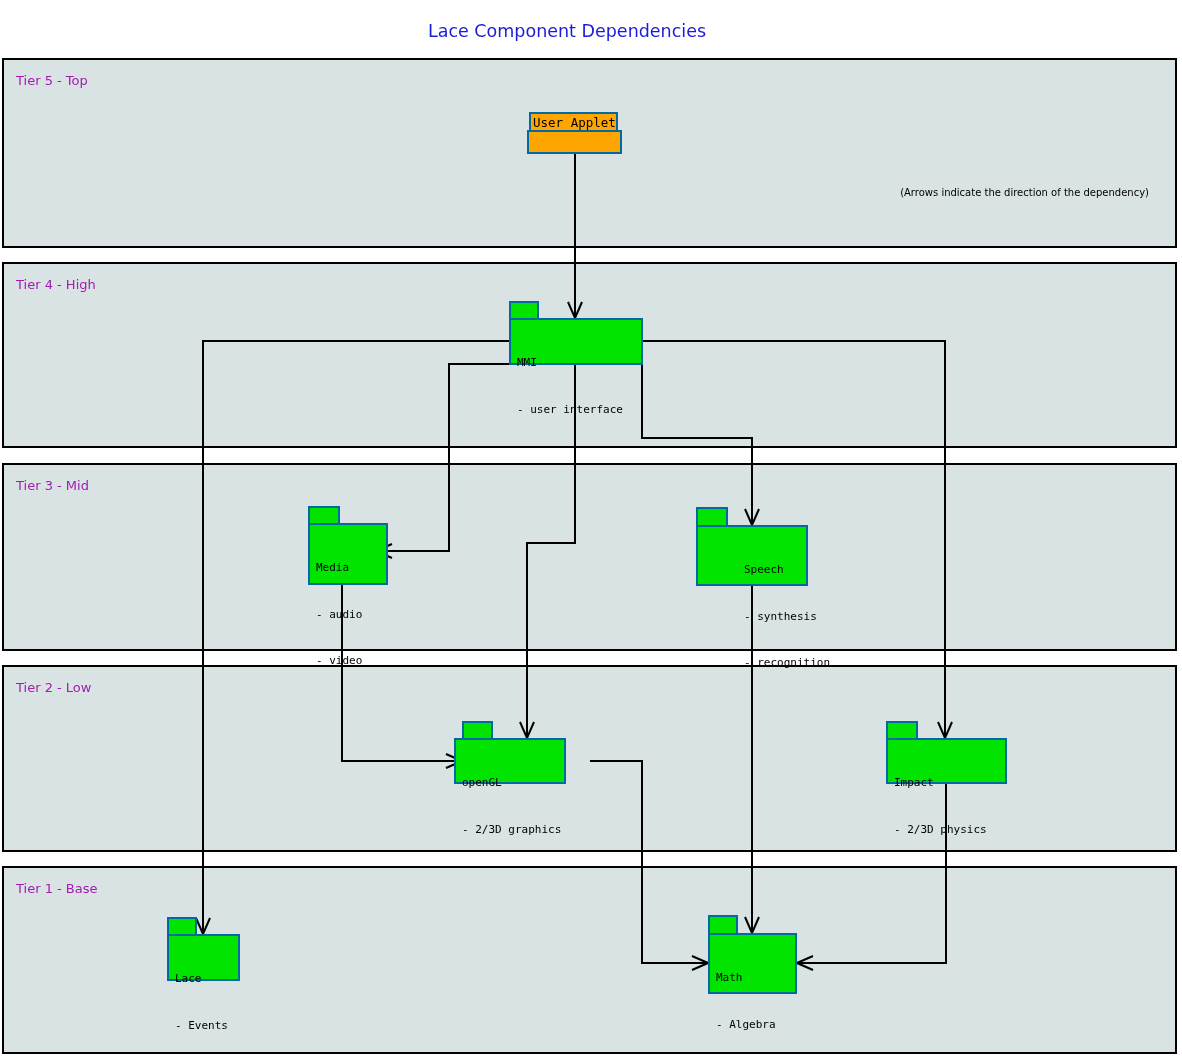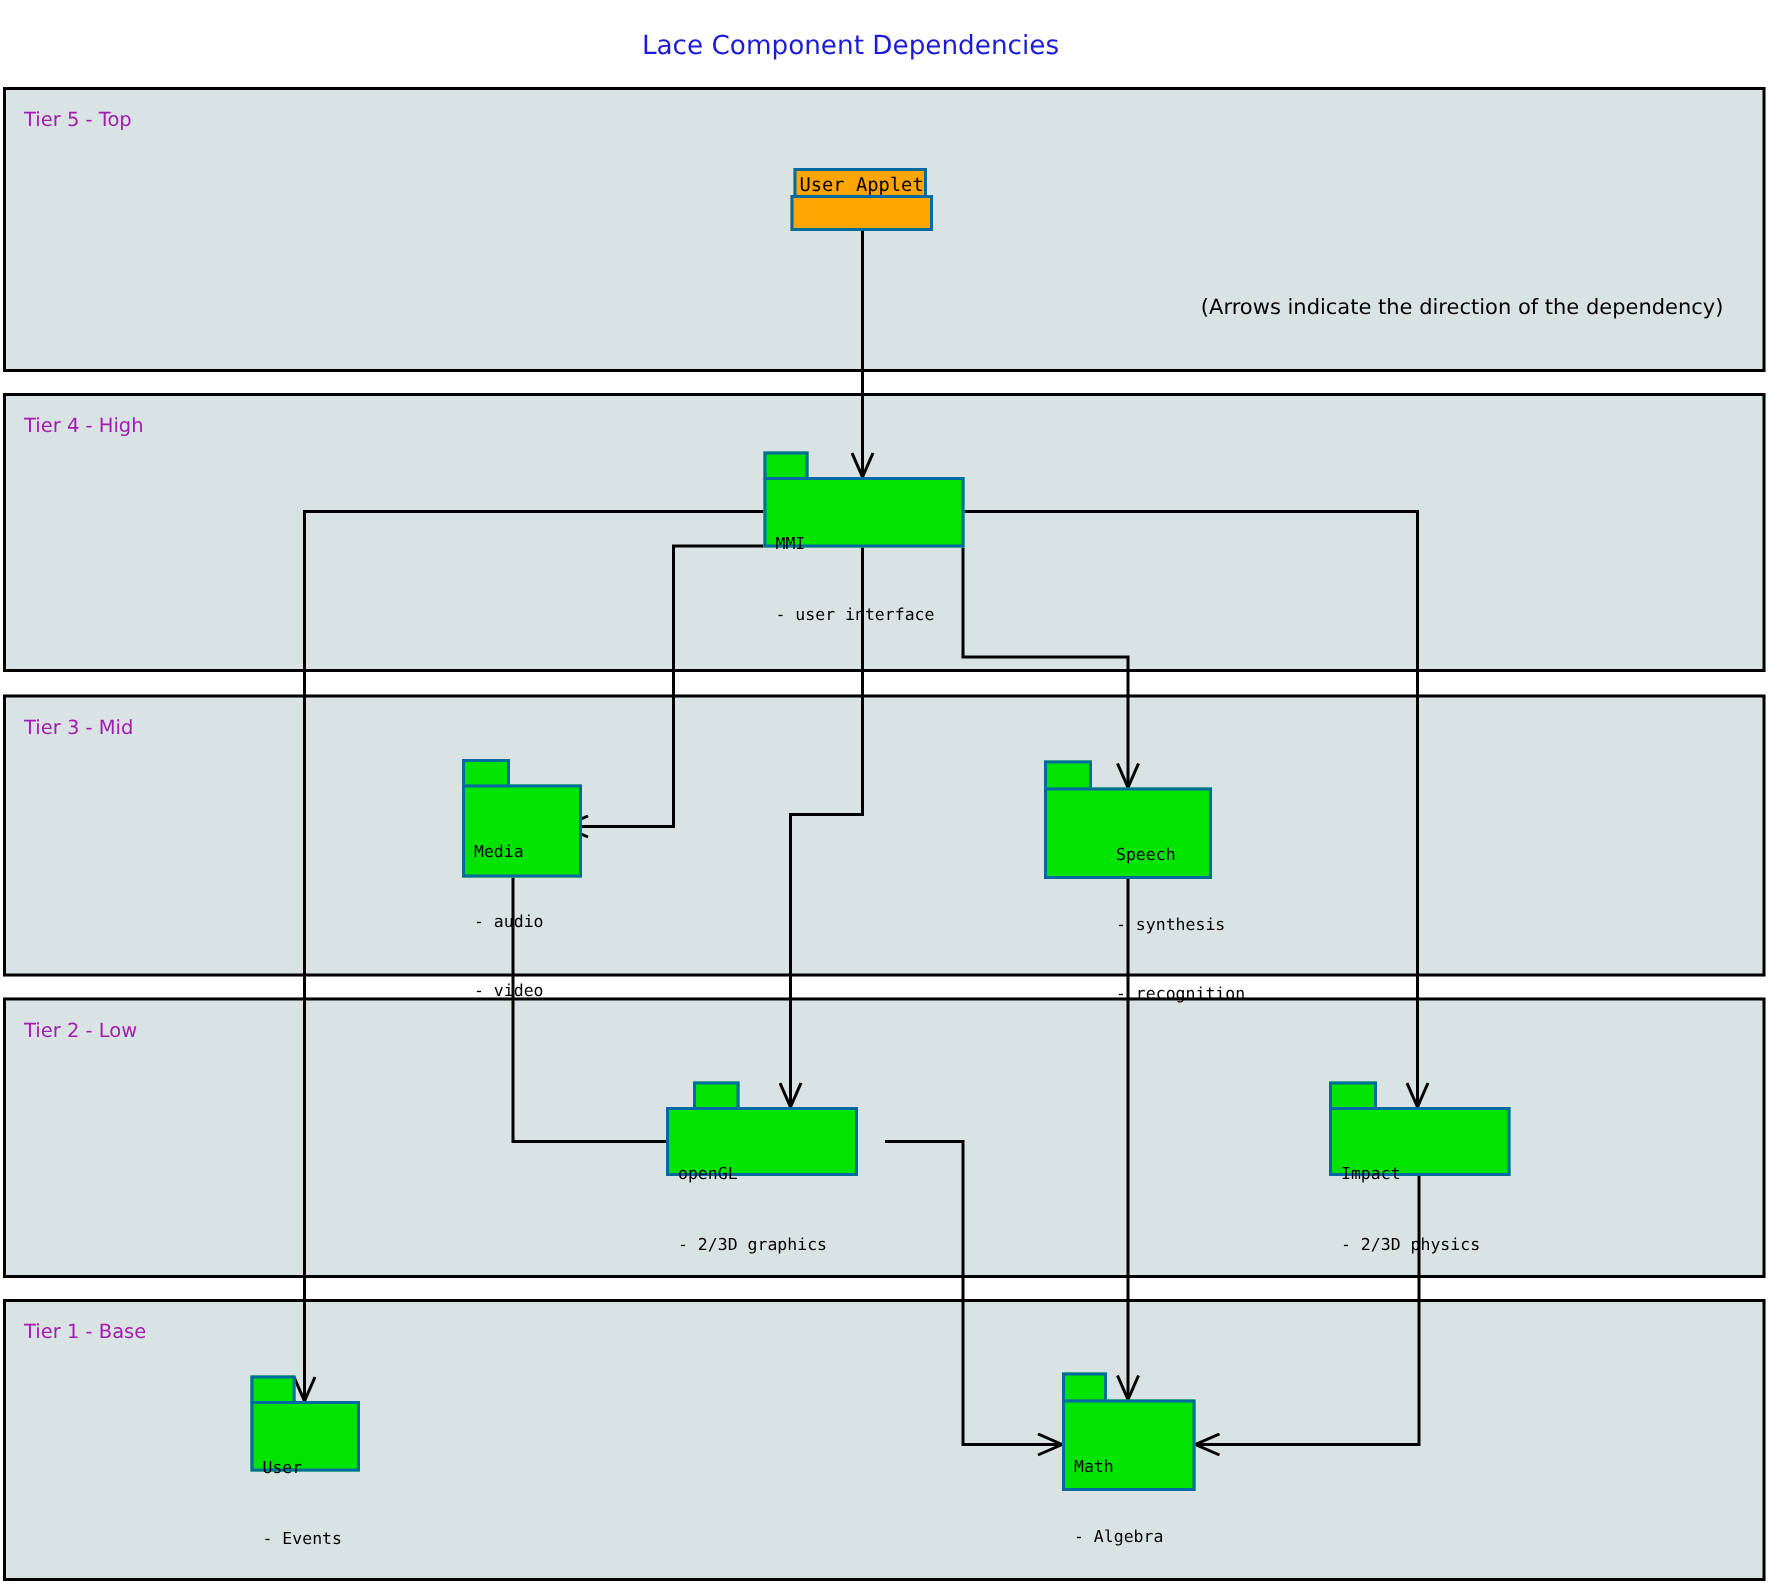--- a/index.html
+++ b/index.html
@@ -12,21 +12,21 @@
 
   
   .tier{position:absolute;left:2px;width:1175px;background:#d9e3e3;
         border:2px solid #000;box-sizing:border-box;z-index:1;}
   #tier5{top:58px;height:190px}
   #tier4{top:262px;height:186px}
   #tier3{top:463px;height:188px}
   #tier2{top:665px;height:187px}
   #tier1{top:866px;height:188px}
   .tier-label{position:absolute;left:12px;top:13px;font-size:13px;color:#a21caf;}
-  #annotation{position:absolute;right:26px;top:137px;font-size:14px;color:#000;}
+  #annotation{position:absolute;right:26px;top:127px;font-size:10px;color:#000;}
 
   
   #edges{position:absolute;left:0;top:0;z-index:5;pointer-events:none;}
   #edges polyline{fill:none;stroke:#000;stroke-width:2;}
 
   
   .pkg-part{position:absolute;border:2px solid #0369a1;box-sizing:border-box;z-index:10;}
   .green{background:#00e400;}
   .orange{background:#ffa500;}
   .pkg-body{font-family:"DejaVu Sans Mono",monospace;font-size:11px;
@@ -40,21 +40,21 @@
   #mmi-tab{left:509px;top:301px;width:30px;height:19px;}
   #mmi-body{left:509px;top:318px;width:134px;height:47px;}
 
   #media-tab{left:308px;top:506px;width:32px;height:19px;}
   #media-body{left:308px;top:523px;width:80px;height:62px;}
 
   #speech-tab{left:696px;top:507px;width:32px;height:20px;}
   #speech-body{left:696px;top:525px;width:112px;height:61px;padding-left:46px;}
 
   #opengl-tab{left:462px;top:721px;width:31px;height:19px;}
-  #opengl-body{left:444px;top:738px;width:128px;height:46px;}
+  #opengl-body{left:454px;top:738px;width:112px;height:46px;}
 
   #impact-tab{left:886px;top:721px;width:32px;height:19px;}
   #impact-body{left:886px;top:738px;width:121px;height:46px;}
 
   #lace-tab{left:167px;top:917px;width:30px;height:19px;}
   #lace-body{left:167px;top:934px;width:73px;height:47px;}
 
   #math-tab{left:708px;top:915px;width:30px;height:20px;}
   #math-body{left:708px;top:933px;width:89px;height:61px;}
 </style>
@@ -132,21 +132,21 @@
   </div>
 
   <div class="pkg-part green" id="impact-tab"></div>
   <div class="pkg-part green pkg-body" id="impact-body">
     <div>Impact</div>
     <div>- 2/3D physics</div>
   </div>
 
   <div class="pkg-part green" id="lace-tab"></div>
   <div class="pkg-part green pkg-body" id="lace-body">
-    <div>User</div>
+    <div>Lace</div>
     <div>- Events</div>
   </div>
 
   <div class="pkg-part green" id="math-tab"></div>
   <div class="pkg-part green pkg-body" id="math-body">
     <div>Math</div>
     <div>- Algebra</div>
     
   </div>
 

